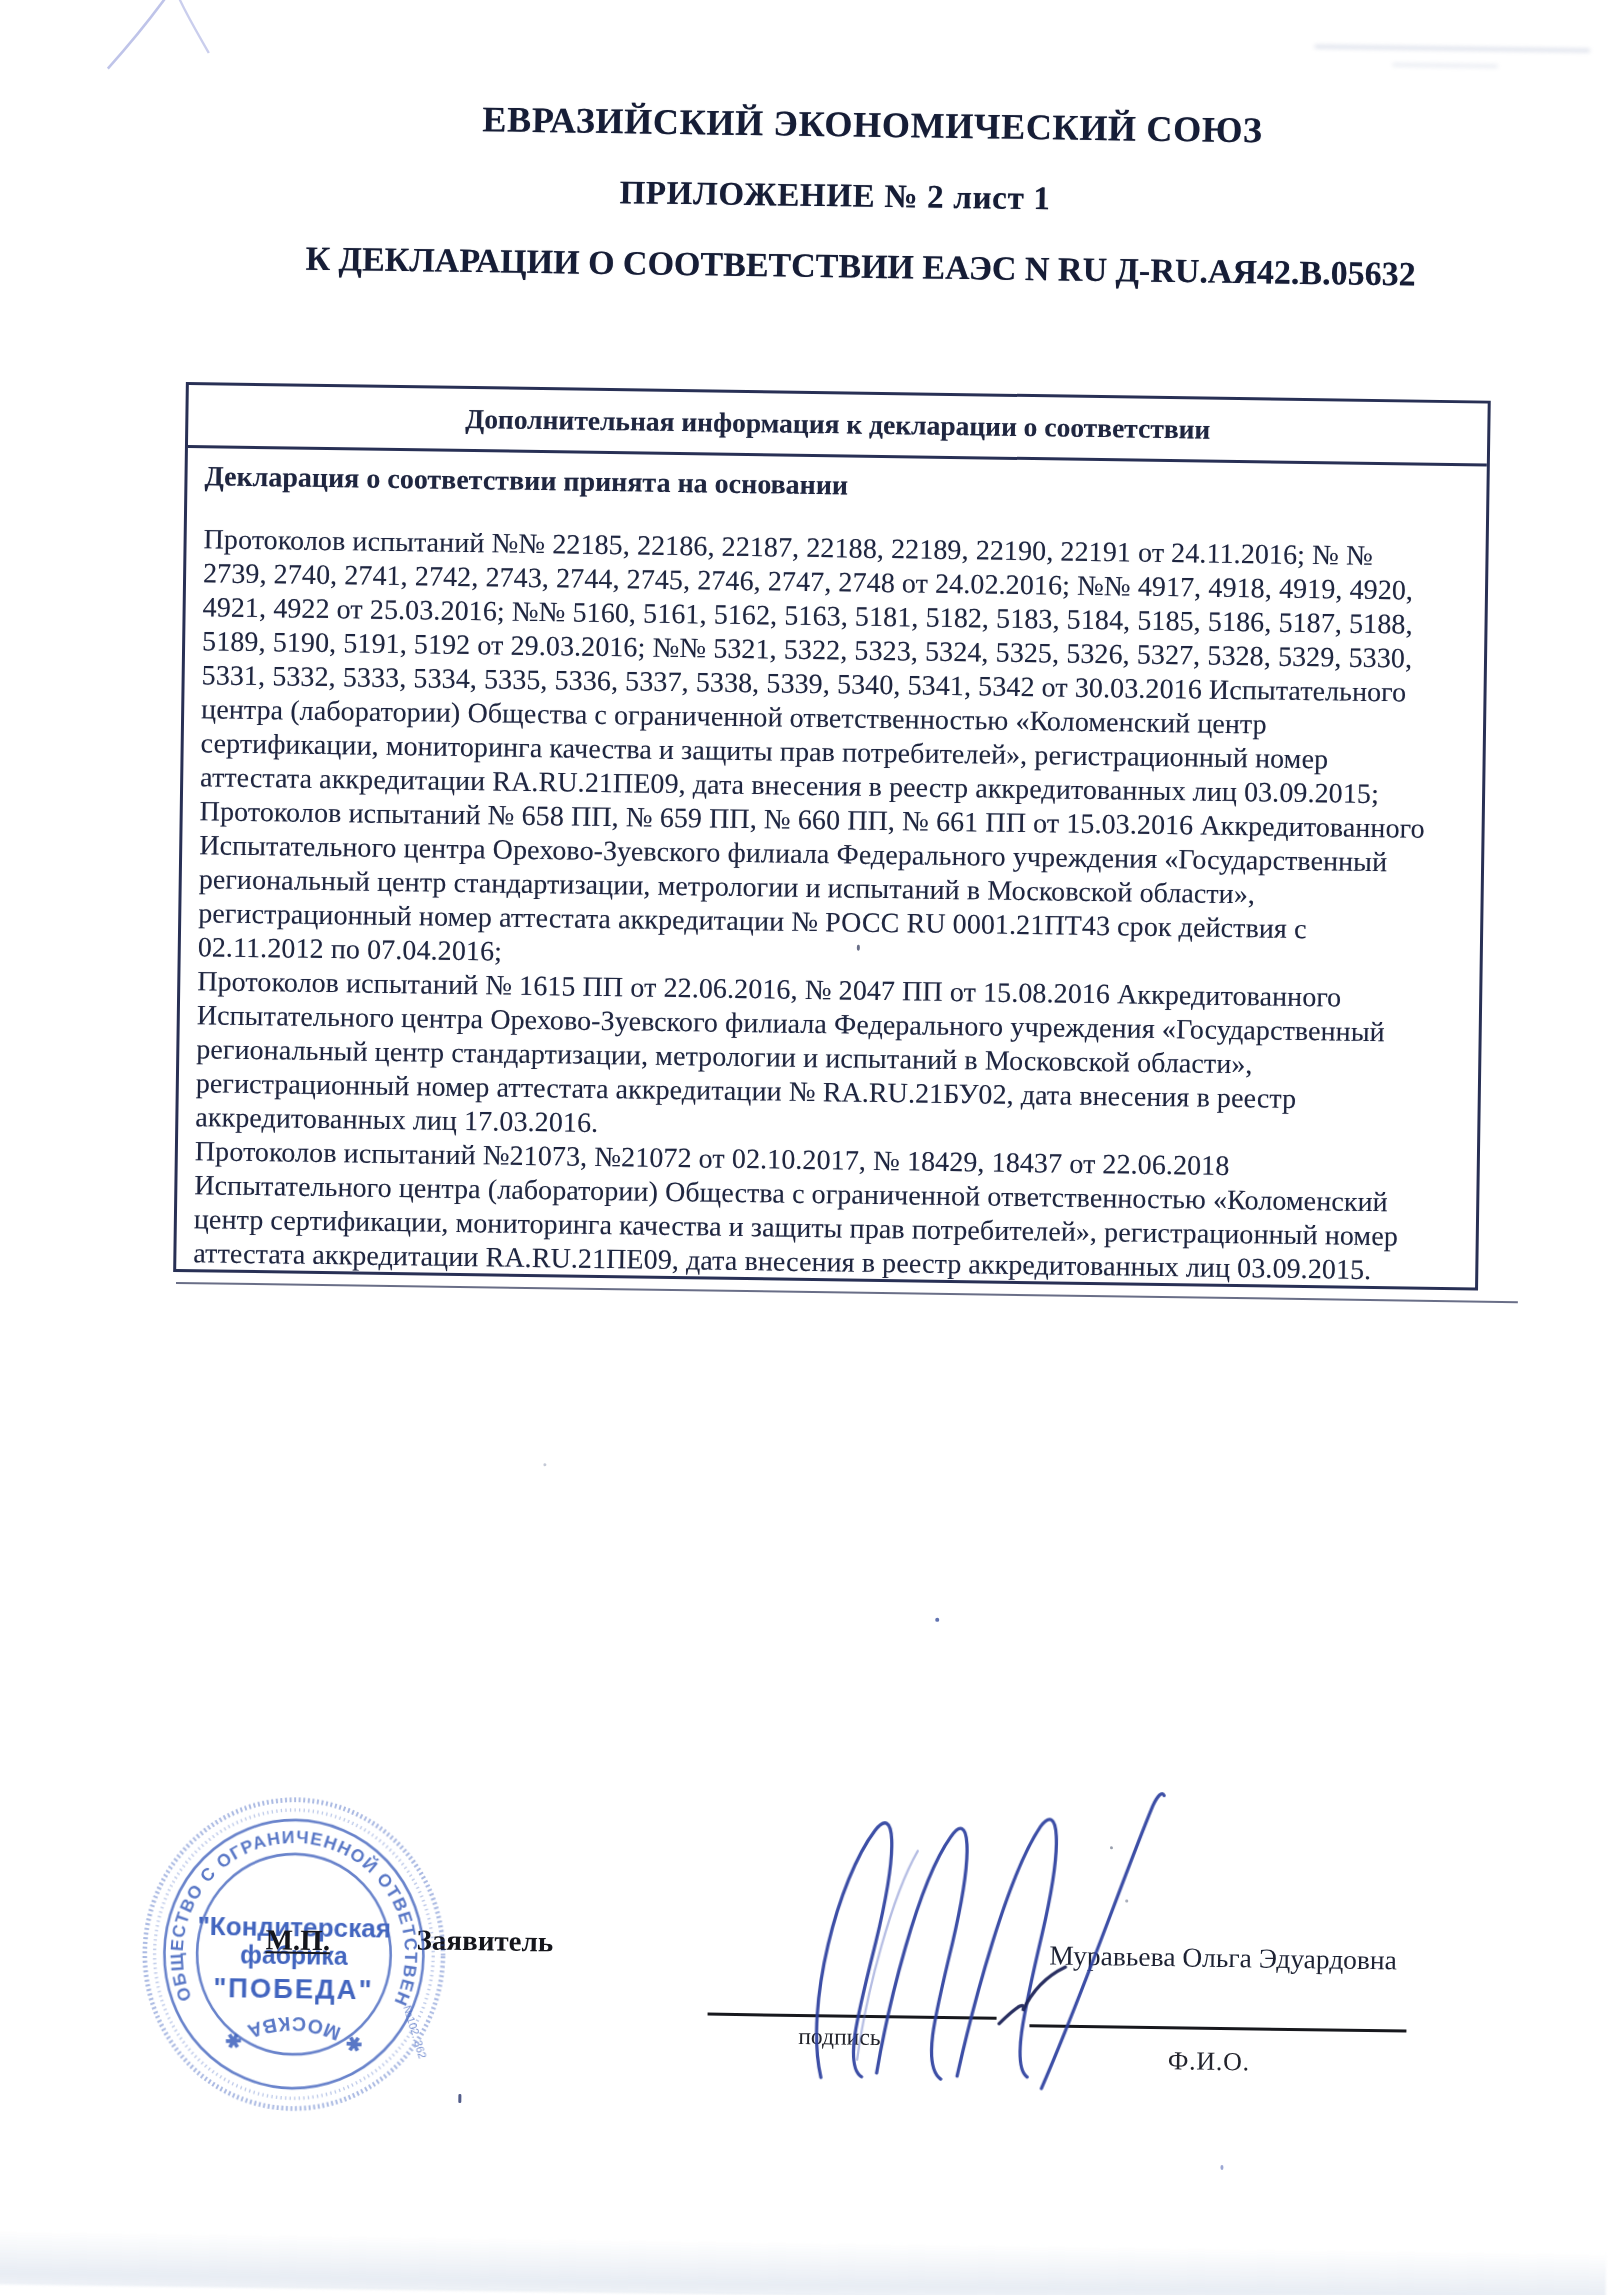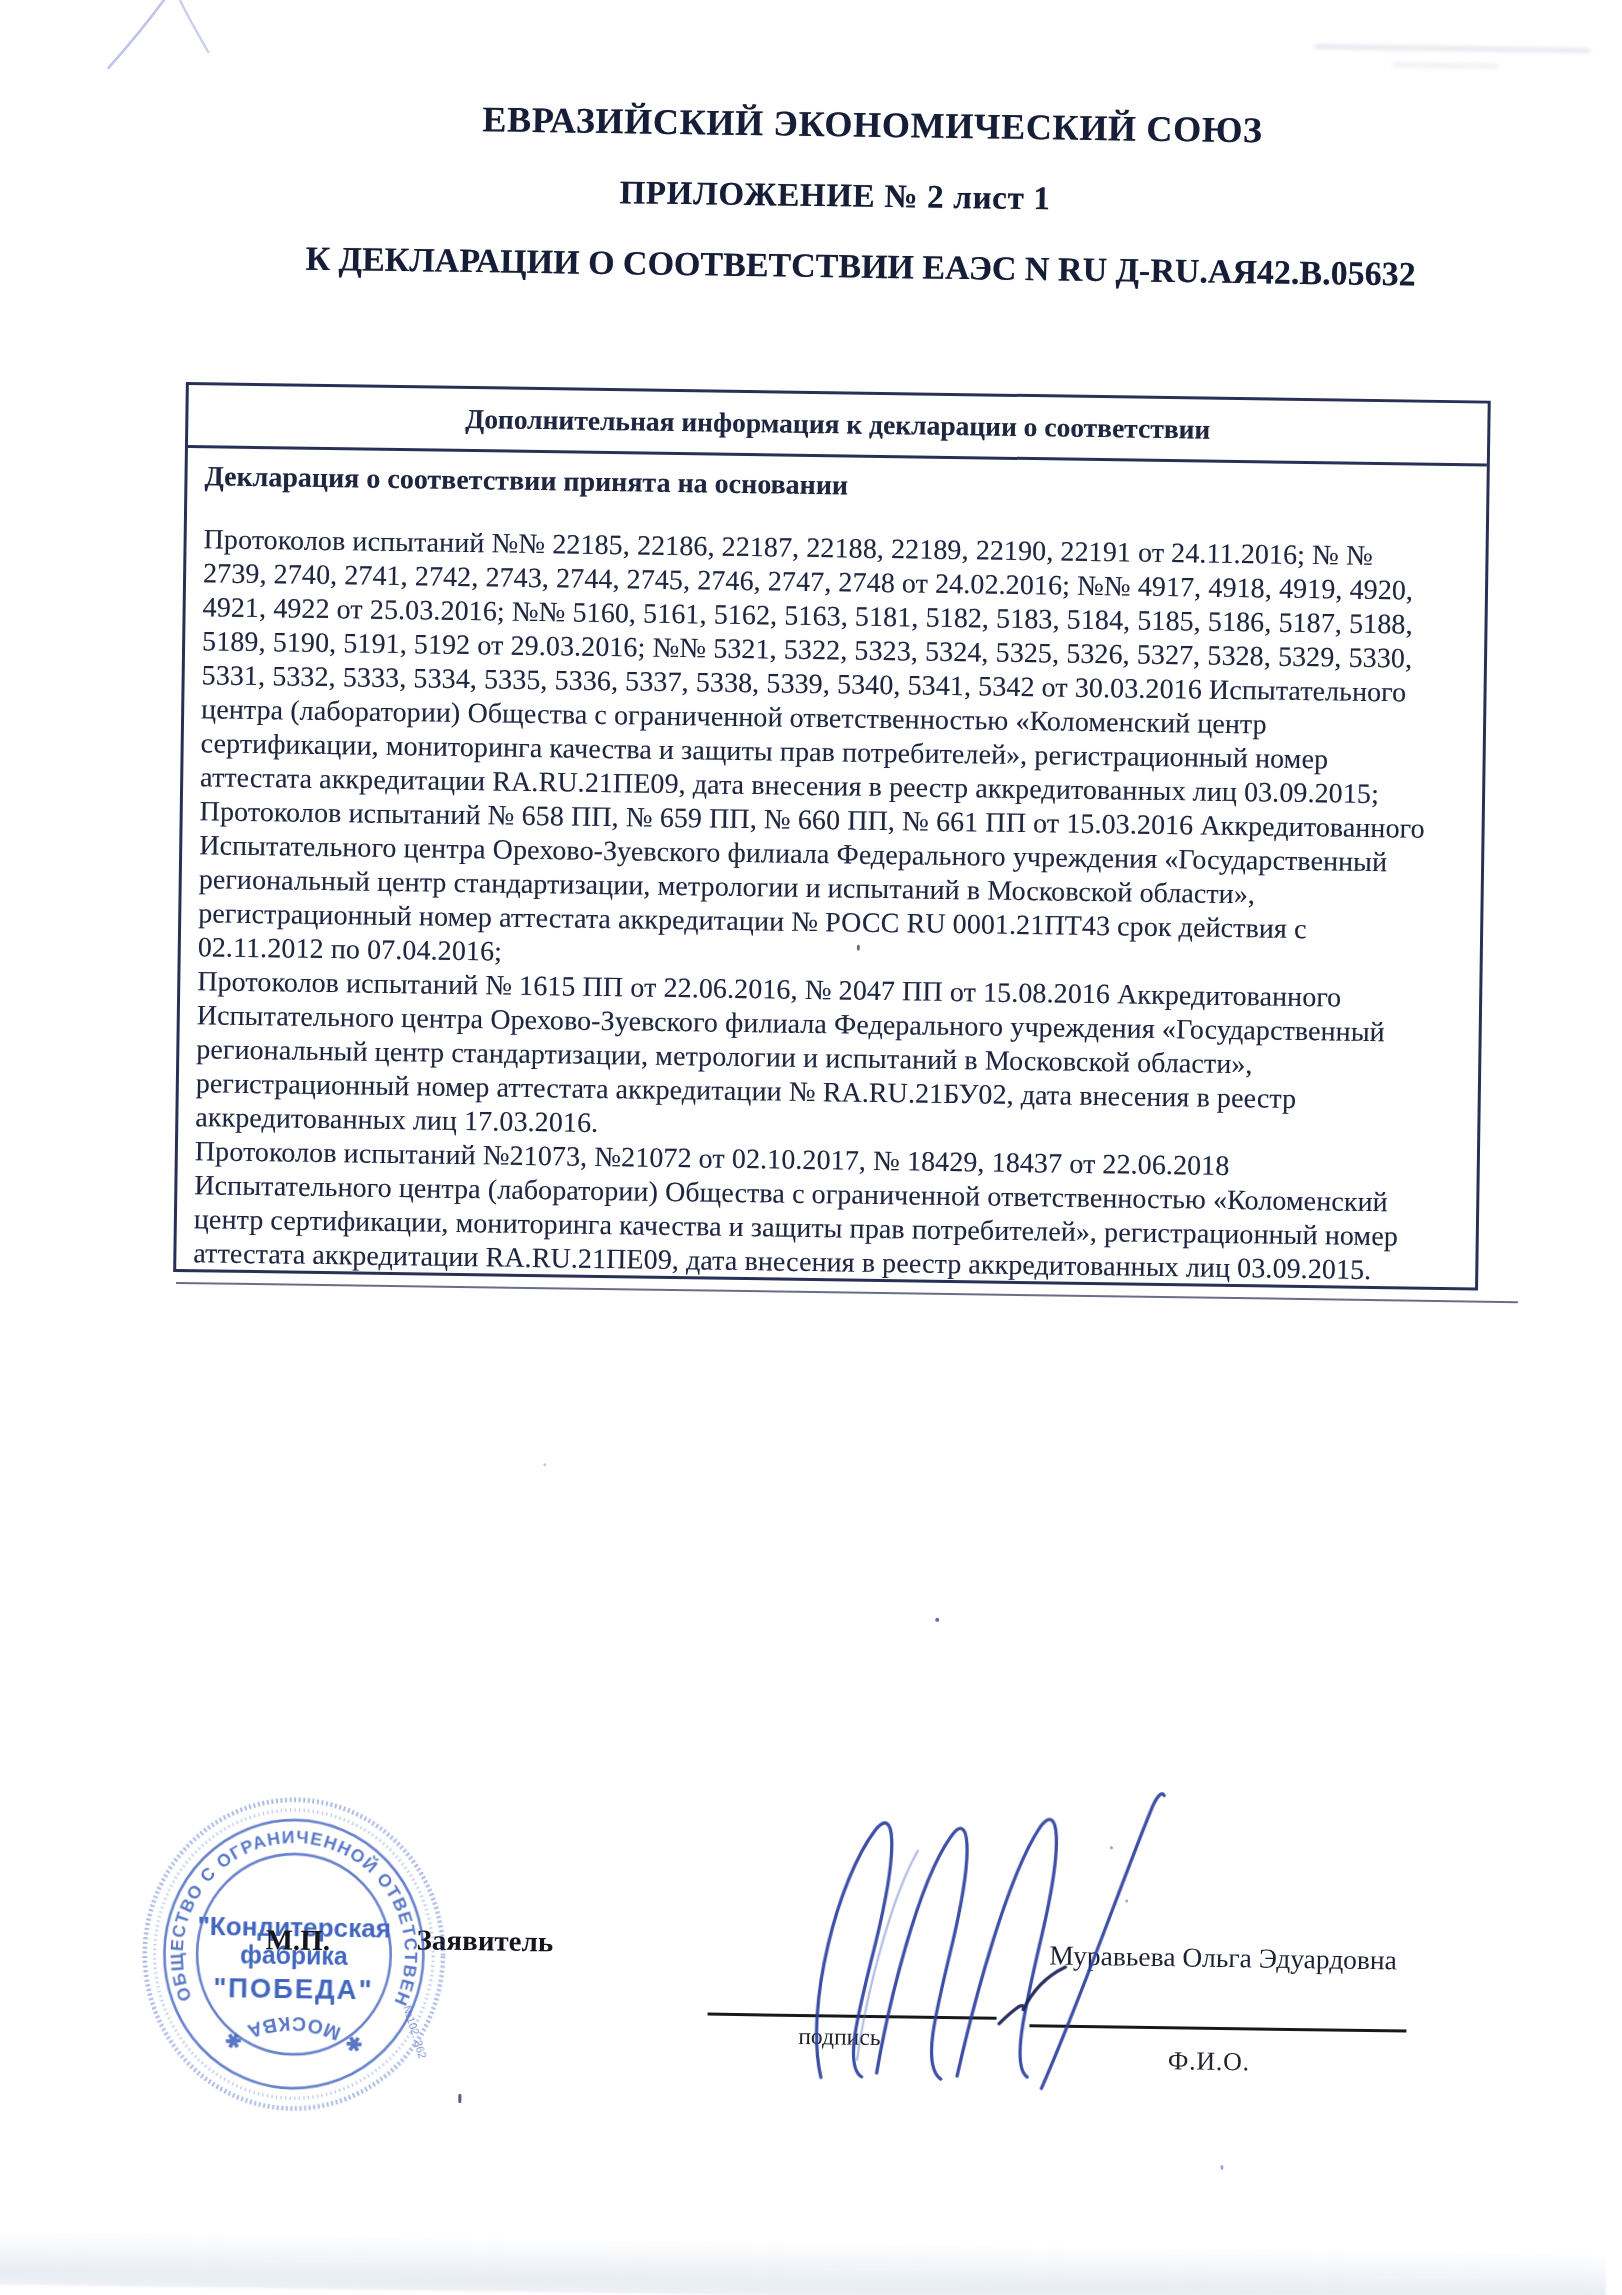--- a/index.html
+++ b/index.html
@@ -20,21 +20,21 @@
   .info-table .thead{height:60px;border-bottom:3.3px solid #283055;display:flex;
               align-items:center;justify-content:center;font-weight:bold;font-size:27.5px;}
   .info-table .tbody{padding:10.5px 17px 0 17px;font-size:28px;}
   .basis{font-weight:bold;margin-bottom:30px;line-height:33px;}
   .body-lines{white-space:pre-line;line-height:34px;letter-spacing:0.1px;}
   .table-echo-line{left:178px;top:1291px;width:1342px;height:2px;background:#2a3154;opacity:.7;}
   
   .black-line{background:#17181d;}
   #sig-line{left:720px;top:2014px;width:289px;height:3.3px;}
   #fio-line{left:1042px;top:2021px;width:377px;height:2.6px;}
-  #mp-label{left:277px;top:1931px;font-size:29px;font-weight:bold;color:#15161c;z-index:6;}
+  #mp-label{left:277px;top:1931px;font-size:29px;font-weight:bold;color:#15161c;z-index:6;text-decoration:underline;}
   #applicant-label{left:428px;top:1929px;font-size:29px;font-weight:bold;color:#15161c;}
   #holder-name{left:1061px;top:1936px;font-size:27.5px;color:#1d2233;}
   #sig-caption{left:811px;top:2023px;font-size:23.6px;color:#23242c;z-index:3;}
   #fio-caption{left:1181px;top:2041px;font-size:26px;letter-spacing:0.7px;color:#23242c;}
   #stamp-svg{left:147px;top:1798px;z-index:2;}
   #signature-svg{left:772px;top:1776px;z-index:5;}
   
   .speck{position:absolute;border-radius:50%;}
   #smudge1{left:1299px;top:38px;width:275px;height:3.3px;background:#9aa6c4;opacity:.4;filter:blur(2px);}
   #smudge2{left:1377px;top:55px;width:105px;height:2.6px;background:#9aa6c4;opacity:.25;filter:blur(2px);}

